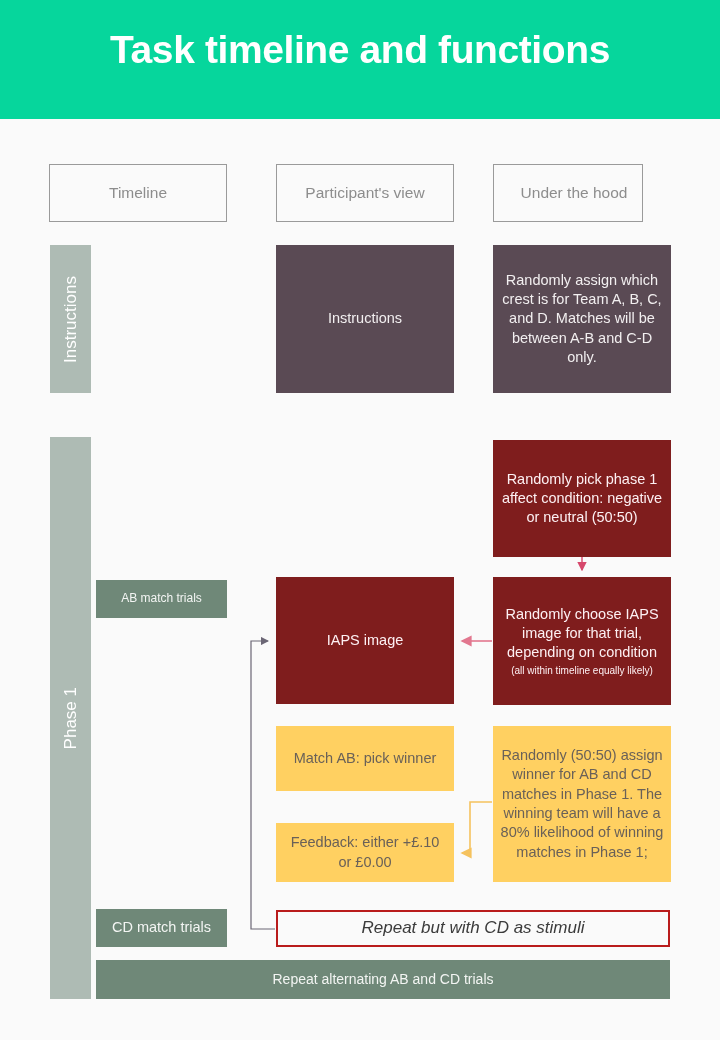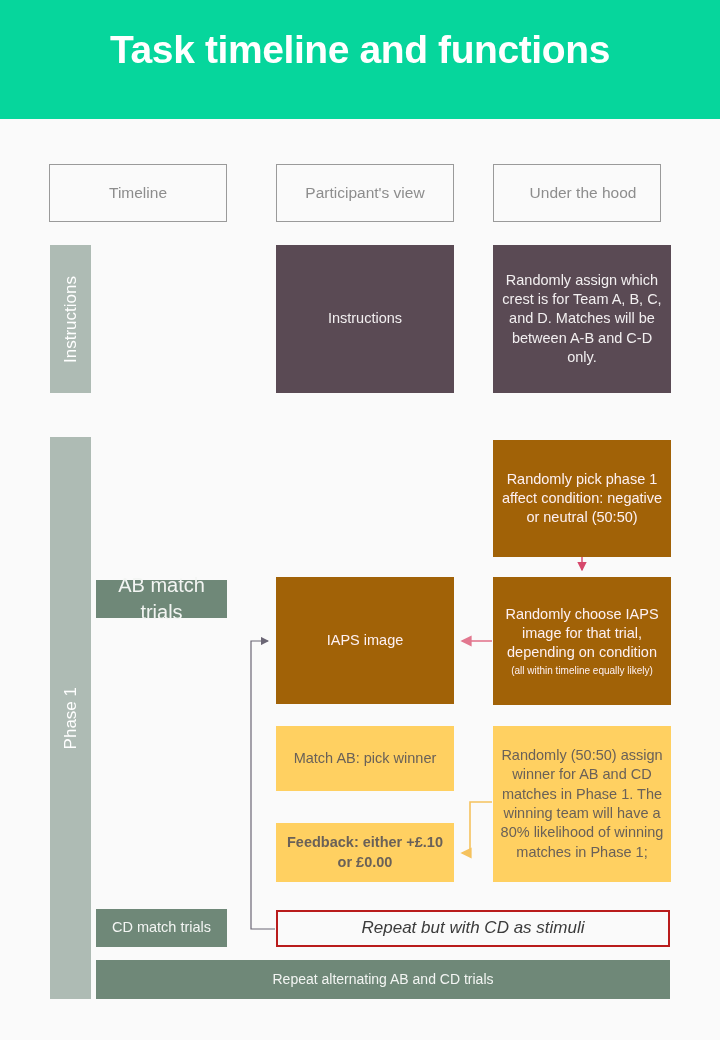--- a/index.html
+++ b/index.html
@@ -53,21 +53,21 @@
     display: flex;
     align-items: center;
     justify-content: center;
     color: #8d8d8d;
     font-size: 15.5px;
     height: 58px;
     top: 164px;
   }
   #col-head-timeline   { left: 49px;  width: 178px; }
   #col-head-participant{ left: 276px; width: 178px; }
-  #col-head-hood       { left: 493px; width: 168px; padding-left: 12px; }
+  #col-head-hood       { left: 493px; width: 150px; padding-left: 12px; }
 
   
   .stage-label {
     position: absolute;
     background: #aebbb4;
     color: #ffffff;
     display: flex;
     align-items: center;
     justify-content: center;
     font-size: 17px;
@@ -86,41 +86,41 @@
     position: absolute;
     box-sizing: border-box;
     display: flex;
     align-items: center;
     justify-content: center;
     text-align: center;
     line-height: 1.33;
     padding: 4px 7px;
   }
   .dark   { background: #5a4a54; color: #f2eff0; }
-  .pink   { background: #a16207; color: #fdf0f3; }
+  .pink   { background: #7f1d1d; color: #fdf0f3; }
   .yellow { background: #ffd061; color: #6a6158; }
   .sage   { background: #6f8878; color: #f3f5f3; }
   .outline{
     background: #fafafa;
     border: 2px solid #b91c1c;
     color: #3b3b3b;
     font-style: italic;
   }
 
   #box-instructions-view { left: 276px; top: 245px; width: 178px; height: 148px; font-size: 14.5px; }
   #box-instructions-hood { left: 493px; top: 245px; width: 178px; height: 148px; font-size: 14.5px; }
 
   #box-pick-phase   { left: 493px; top: 440px; width: 178px; height: 117px; font-size: 14.5px; }
   #box-choose-iaps  { left: 493px; top: 577px; width: 178px; height: 128px; font-size: 14.5px; }
   #box-iaps-image   { left: 276px; top: 577px; width: 178px; height: 127px; font-size: 14.5px; }
   #box-match-ab     { left: 276px; top: 726px; width: 178px; height: 65px;  font-size: 14.5px; }
-  #box-feedback     { left: 276px; top: 823px; width: 178px; height: 59px;  font-size: 14.5px; font-weight: bold; }
+  #box-feedback     { left: 276px; top: 823px; width: 178px; height: 59px;  font-size: 14.5px; }
   #box-assign-winner{ left: 493px; top: 726px; width: 178px; height: 156px; font-size: 14.5px; }
 
-  #box-ab-trials    { left: 96px;  top: 580px; width: 131px; height: 38px; font-size: 20px; }
+  #box-ab-trials    { left: 96px;  top: 580px; width: 131px; height: 38px; font-size: 12px; }
   #box-cd-trials    { left: 96px;  top: 909px; width: 131px; height: 38px; font-size: 14.5px; }
   #box-repeat-cd    { left: 276px; top: 910px; width: 394px; height: 37px; font-size: 17px; }
   #box-repeat-alt   { left: 96px;  top: 960px; width: 574px; height: 39px; font-size: 14px; }
 
   .subnote {
     display: block;
     font-size: 10px;
     line-height: 1.25;
     margin-top: 2px;
   }

